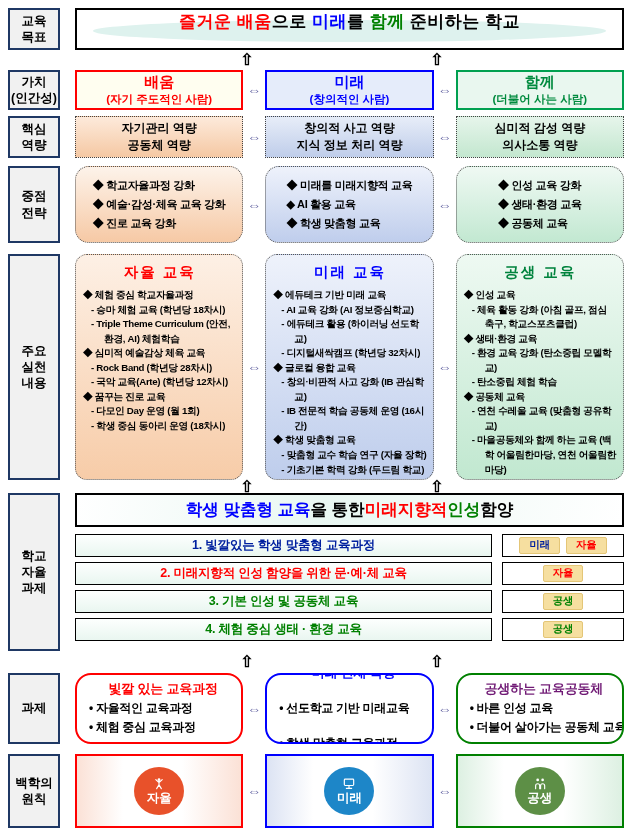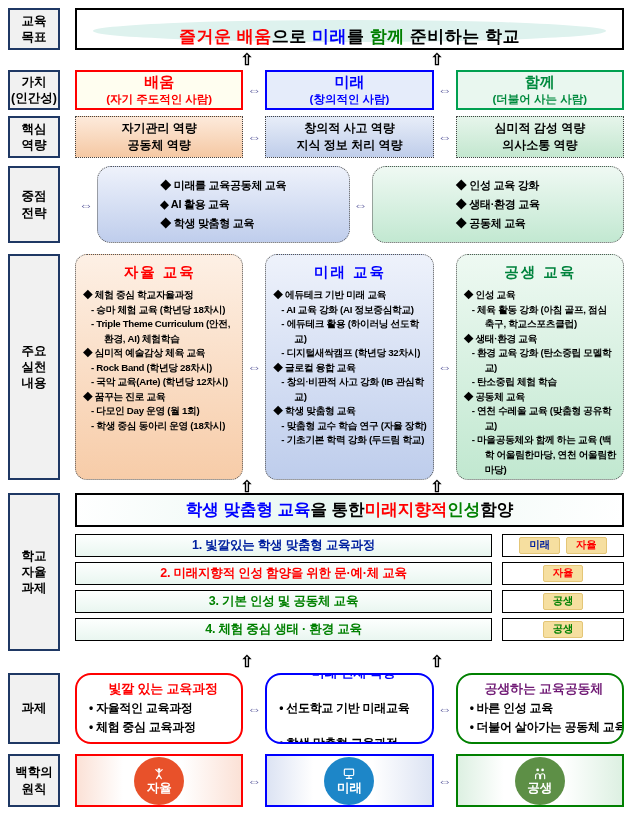--- a/index.html
+++ b/index.html
@@ -17,21 +17,21 @@
   .gap{flex:0 0 22px;display:flex;align-items:center;justify-content:center;
     font-size:14px;font-weight:700;color:#5f5f9f;}
 
   
   .vrow{position:relative;}
   .vrow .ua{position:absolute;top:50%;transform:translate(-50%,-54%);font-size:16px;font-weight:700;color:#000;}
   .ua.a1{left:239px;} .ua.a2{left:429px;}
 
   
   #row-goal{height:42px;}
-  .gbanner{flex:1;border:2px solid #000;position:relative;display:flex;align-items:flex-end;justify-content:center;
+  .gbanner{flex:1;border:2px solid #000;position:relative;display:flex;align-items:flex-start;justify-content:center;
     background:#fff;box-sizing:border-box;overflow:hidden;}
   .gbanner .halo{position:absolute;left:3%;right:3%;top:26%;height:58%;border-radius:50%;
     background:#def2ee;z-index:0;}
   .gbanner .txt{position:relative;z-index:1;font-size:17px;font-weight:800;letter-spacing:.5px;}
   .vrow1{height:20px;}
 
   .c-red{color:#ff0000;} .c-blue{color:#0000ff;} .c-green{color:#008000;}
   .c-black{color:#000;} .c-navy{color:#00209f;}
 
   
@@ -91,21 +91,21 @@
   
   #row-tasks{height:71px;}
   .tbox{border:2px solid;border-radius:16px;background:#fff;padding:3px 4px 3px 12px;
     display:flex;flex-direction:column;justify-content:center;overflow:hidden;}
   .ttitle{text-align:center;font-size:13px;font-weight:800;margin-bottom:1px;letter-spacing:-0.2px;white-space:nowrap;}
   .titem{font-size:12px;font-weight:700;line-height:1.55;letter-spacing:-0.3px;white-space:nowrap;}
   .t0{border-color:#ff0000;} .t1{border-color:#0000ff;gap:16px;} .t2{border-color:#008000;}
   .t0 .ttitle{color:#ff0000;} .t1 .ttitle{color:#0000ff;} .t2 .ttitle{color:#701a75;}
 
   
-  #row-principles{height:53px;margin-top:10px;}
+  #row-principles{height:74px;margin-top:10px;}
   .prbox{border:2px solid;display:flex;align-items:center;justify-content:center;box-sizing:border-box;}
   .pr0{border-color:#ff0000;background:linear-gradient(90deg,#fbe1d6,#fff 28%,#fff 64%,#fbe1d6);}
   .pr1{border-color:#0000ff;background:linear-gradient(90deg,#dce3f3,#fff 28%,#fff 64%,#dce3f3);}
   .pr2{border-color:#008000;background:linear-gradient(90deg,#ddf0e2,#fff 28%,#fff 64%,#ddf0e2);}
   .circle{width:50px;height:48px;border-radius:50%;display:flex;flex-direction:column;align-items:center;justify-content:center;
     color:#fff;font-size:12.5px;font-weight:800;line-height:1;}
   .ci0{background:#e8512a;} .ci1{background:#1d86c8;} .ci2{background:#5d8f46;}
   .circle svg{display:block;margin-bottom:1px;}
 </style>
 </head>
@@ -170,26 +170,33 @@
         </div>
       <div class="box kbox k2">심미적 감성 역량
 의사소통 역량</div>
     </div>
   </div>
 
   <div class="row" id="row-strat">
     <div class="row-label">중점
 전략</div>
     <div class="row-content tri">
+      <div class="box sbox s0">
+        <div class="inner">
+          <div class="sitem">◆ 학교자율과정 강화</div>
+          <div class="sitem">◆ 예술·감성·체육 교육 강화</div>
+          <div class="sitem">◆ 진로 교육 강화</div>
+        </div>
+      </div>
       <div class="gap">
           <span>⇔</span>
         </div>
       <div class="box sbox s1">
         <div class="inner">
-          <div class="sitem">◆ 미래를 교육공동체 교육</div>
+          <div class="sitem">◆ 미래를 미래지향적 교육</div>
           <div class="sitem">◆ AI 활용 교육</div>
           <div class="sitem">◆ 학생 맞춤형 교육</div>
         </div>
       </div>
       <div class="gap">
           <span>⇔</span>
         </div>
       <div class="box sbox s2">
         <div class="inner">
           <div class="sitem">◆ 인성 교육 강화</div>
@@ -221,20 +228,21 @@
           <span>⇔</span>
         </div>
       <div class="box pbox p1">
         <div class="ptitle">미래 교육</div>
         <div class="pline">◆ 에듀테크 기반 미래 교육</div>
         <div class="pline sub">- AI 교육 강화 (AI 정보중심학교)</div>
         <div class="pline sub">- 에듀테크 활용 (하이러닝 선도학교)</div>
         <div class="pline sub">- 디지털새싹캠프 (학년당 32차시)</div>
         <div class="pline">◆ 글로컬 융합 교육</div>
         <div class="pline sub">- 창의·비판적 사고 강화 (IB 관심학교)</div>
+        <div class="pline sub">- IB 전문적 학습 공동체 운영 (16시간)</div>
         <div class="pline">◆ 학생 맞춤형 교육</div>
         <div class="pline sub">- 맞춤형 교수 학습 연구 (자율 장학)</div>
         <div class="pline sub">- 기초기본 학력 강화 (두드림 학교)</div>
       </div>
       <div class="gap">
           <span>⇔</span>
         </div>
       <div class="box pbox p2">
         <div class="ptitle">공생 교육</div>
         <div class="pline">◆ 인성 교육</div>

